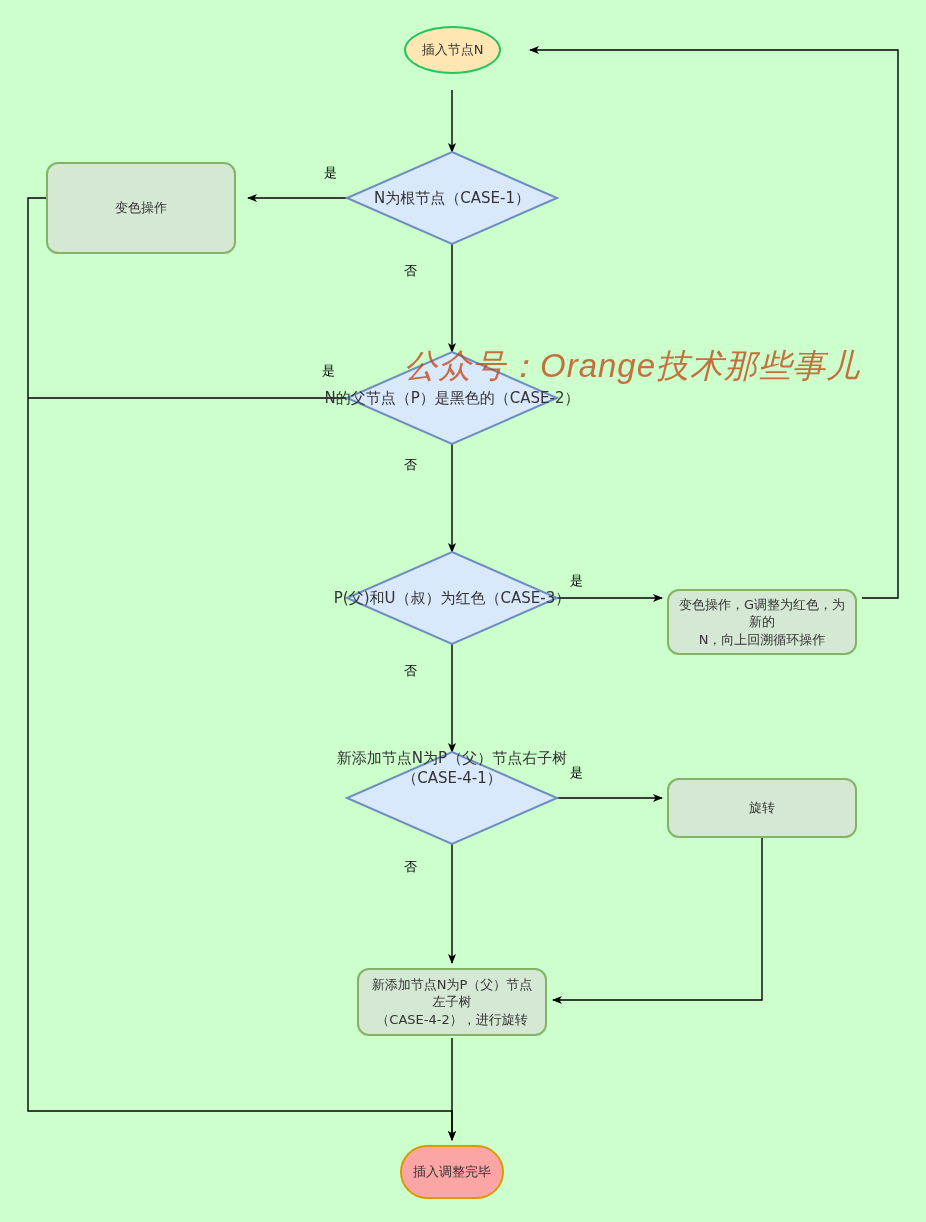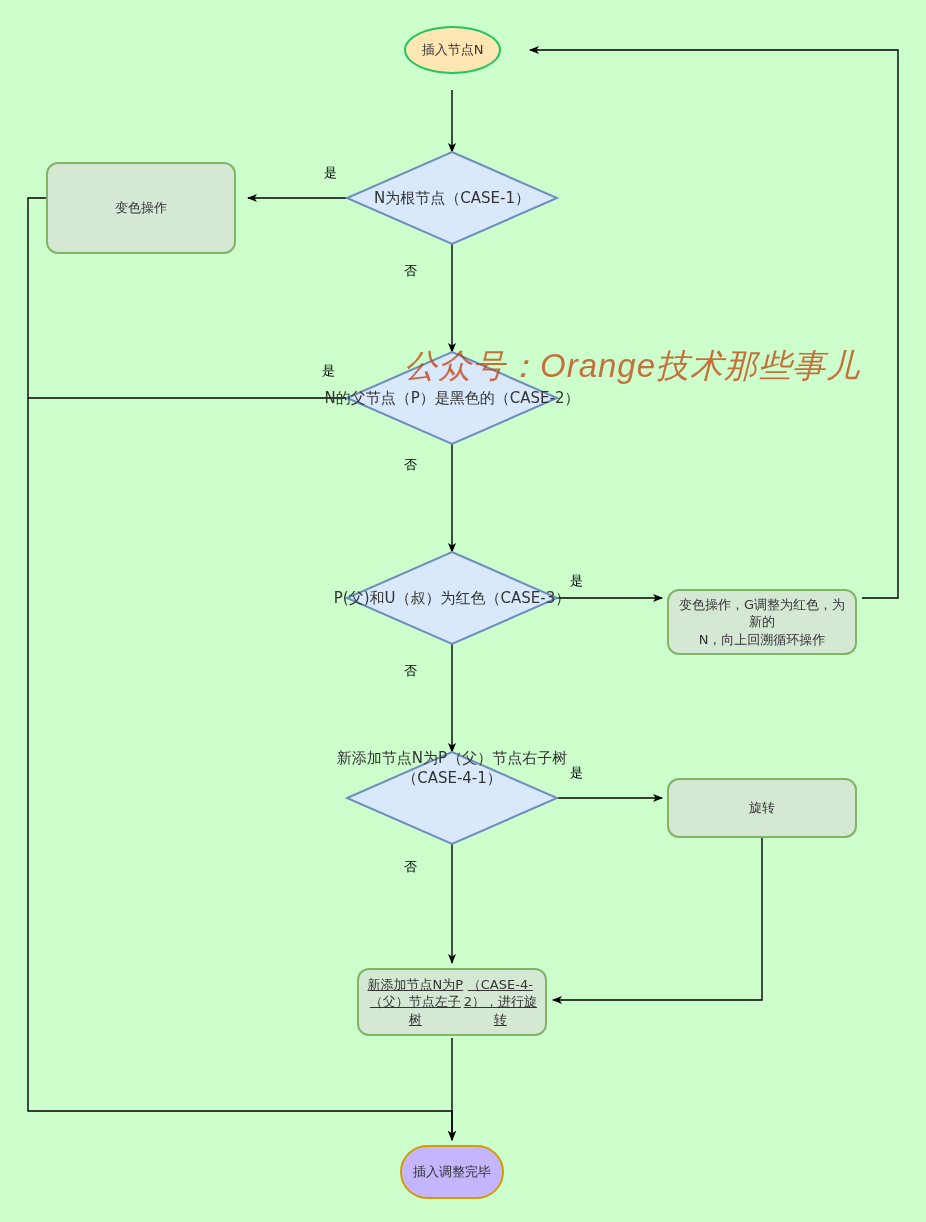--- a/index.html
+++ b/index.html
@@ -35,21 +35,21 @@
     color: #333333;
     line-height: 1.35;
     z-index: 3;
   }
   .node-terminal {
     background: #ffe6b3;
     border: 2px solid #22c55e;
     border-radius: 50%;
   }
   .node-terminal-stadium {
-    background: #c4b5fd;
+    background: #fca5a5;
     border: 2px solid #d79b00;
     border-radius: 46px;
   }
   .node-process {
     background: #d5e8d4;
     border: 2px solid #82b366;
     border-radius: 12px;
     padding: 4px 8px;
   }
   .node-decision-label {
@@ -150,21 +150,21 @@
     <span>N，向上回溯循环操作</span>
   </div>
 
   <div class="node-decision-label" style="left:332px; top:748px; width:240px; height:40px; flex-direction:column;">
     <span>新添加节点N为P（父）节点右子树</span>
     <span>（CASE-4-1）</span>
   </div>
 
   <div class="node node-process" style="left:667px; top:764px; width:190px; height:60px;margin-top:14px;">旋转</div>
 
-  <div class="node node-process" style="left:357px; top:968px; width:190px; height:68px; flex-direction:row;text-decoration:underline;">
+  <div class="node node-process" style="left:357px; top:968px; width:190px; height:68px; flex-direction:column;">
     <span>新添加节点N为P（父）节点左子树</span>
     <span>（CASE-4-2），进行旋转</span>
   </div>
 
   <div class="node node-terminal-stadium" style="left:400px; top:1145px; width:104px; height:54px;">插入调整完毕</div>
 
   <div class="edge-label" style="left:324px; top:164px;">是</div>
   <div class="edge-label" style="left:404px; top:262px;">否</div>
 
   <div class="edge-label" style="left:322px; top:362px;">是</div>

